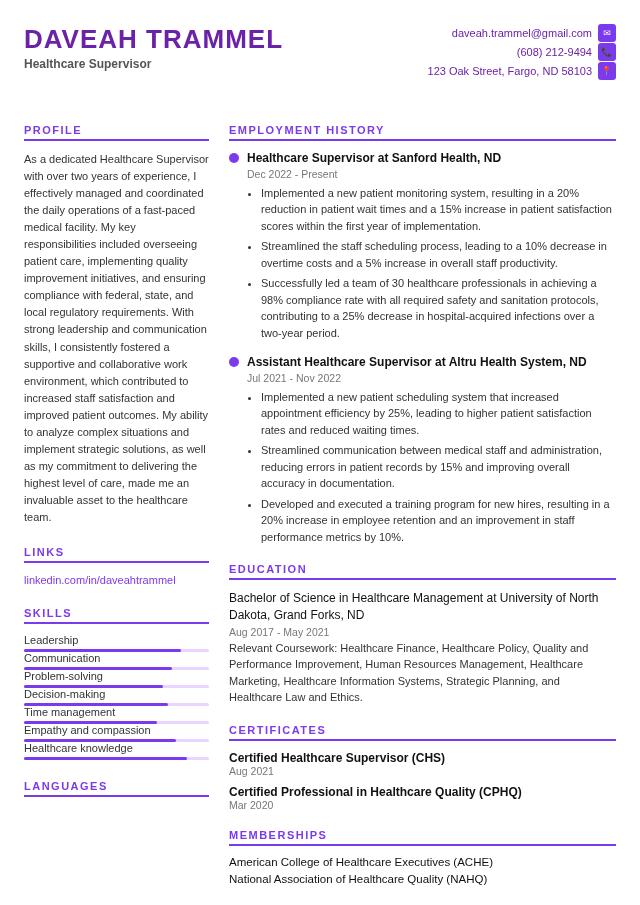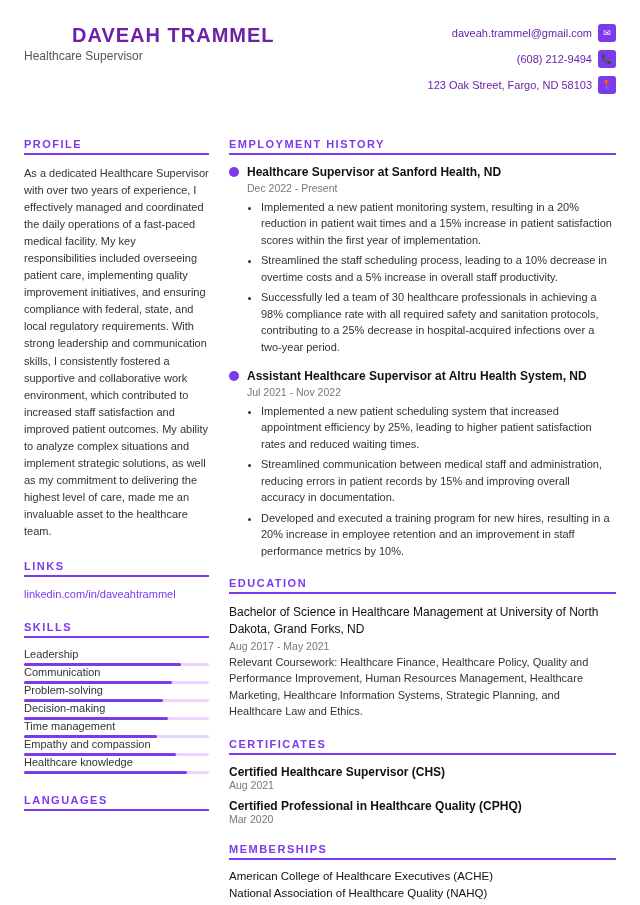--- a/index.html
+++ b/index.html
@@ -17,37 +17,37 @@
     }
     
     .header {
       display: flex;
       justify-content: space-between;
       align-items: flex-start;
       margin-bottom: 20px;
       padding-bottom: 16px;
     }
     .header-left .name {
-      font-size: 20px;
+      font-size: 26px;
       font-weight: 900;
       color: #6B21A8;
       letter-spacing: 1px;
       text-transform: uppercase;
-      margin-left: 48px;
     }
     .header-left .title {
       font-size: 12px;
       color: #555;
       margin-top: 2px;
+      font-weight: bold;
     }
     .header-right {
       display: flex;
       flex-direction: column;
       align-items: flex-end;
-      gap: 8px;
+      gap: 1px;
     }
     .contact-row {
       display: flex;
       align-items: center;
       gap: 6px;
     }
     .contact-row a, .contact-row span {
       font-size: 11px;
       color: #6B21A8;
       text-decoration: none;

